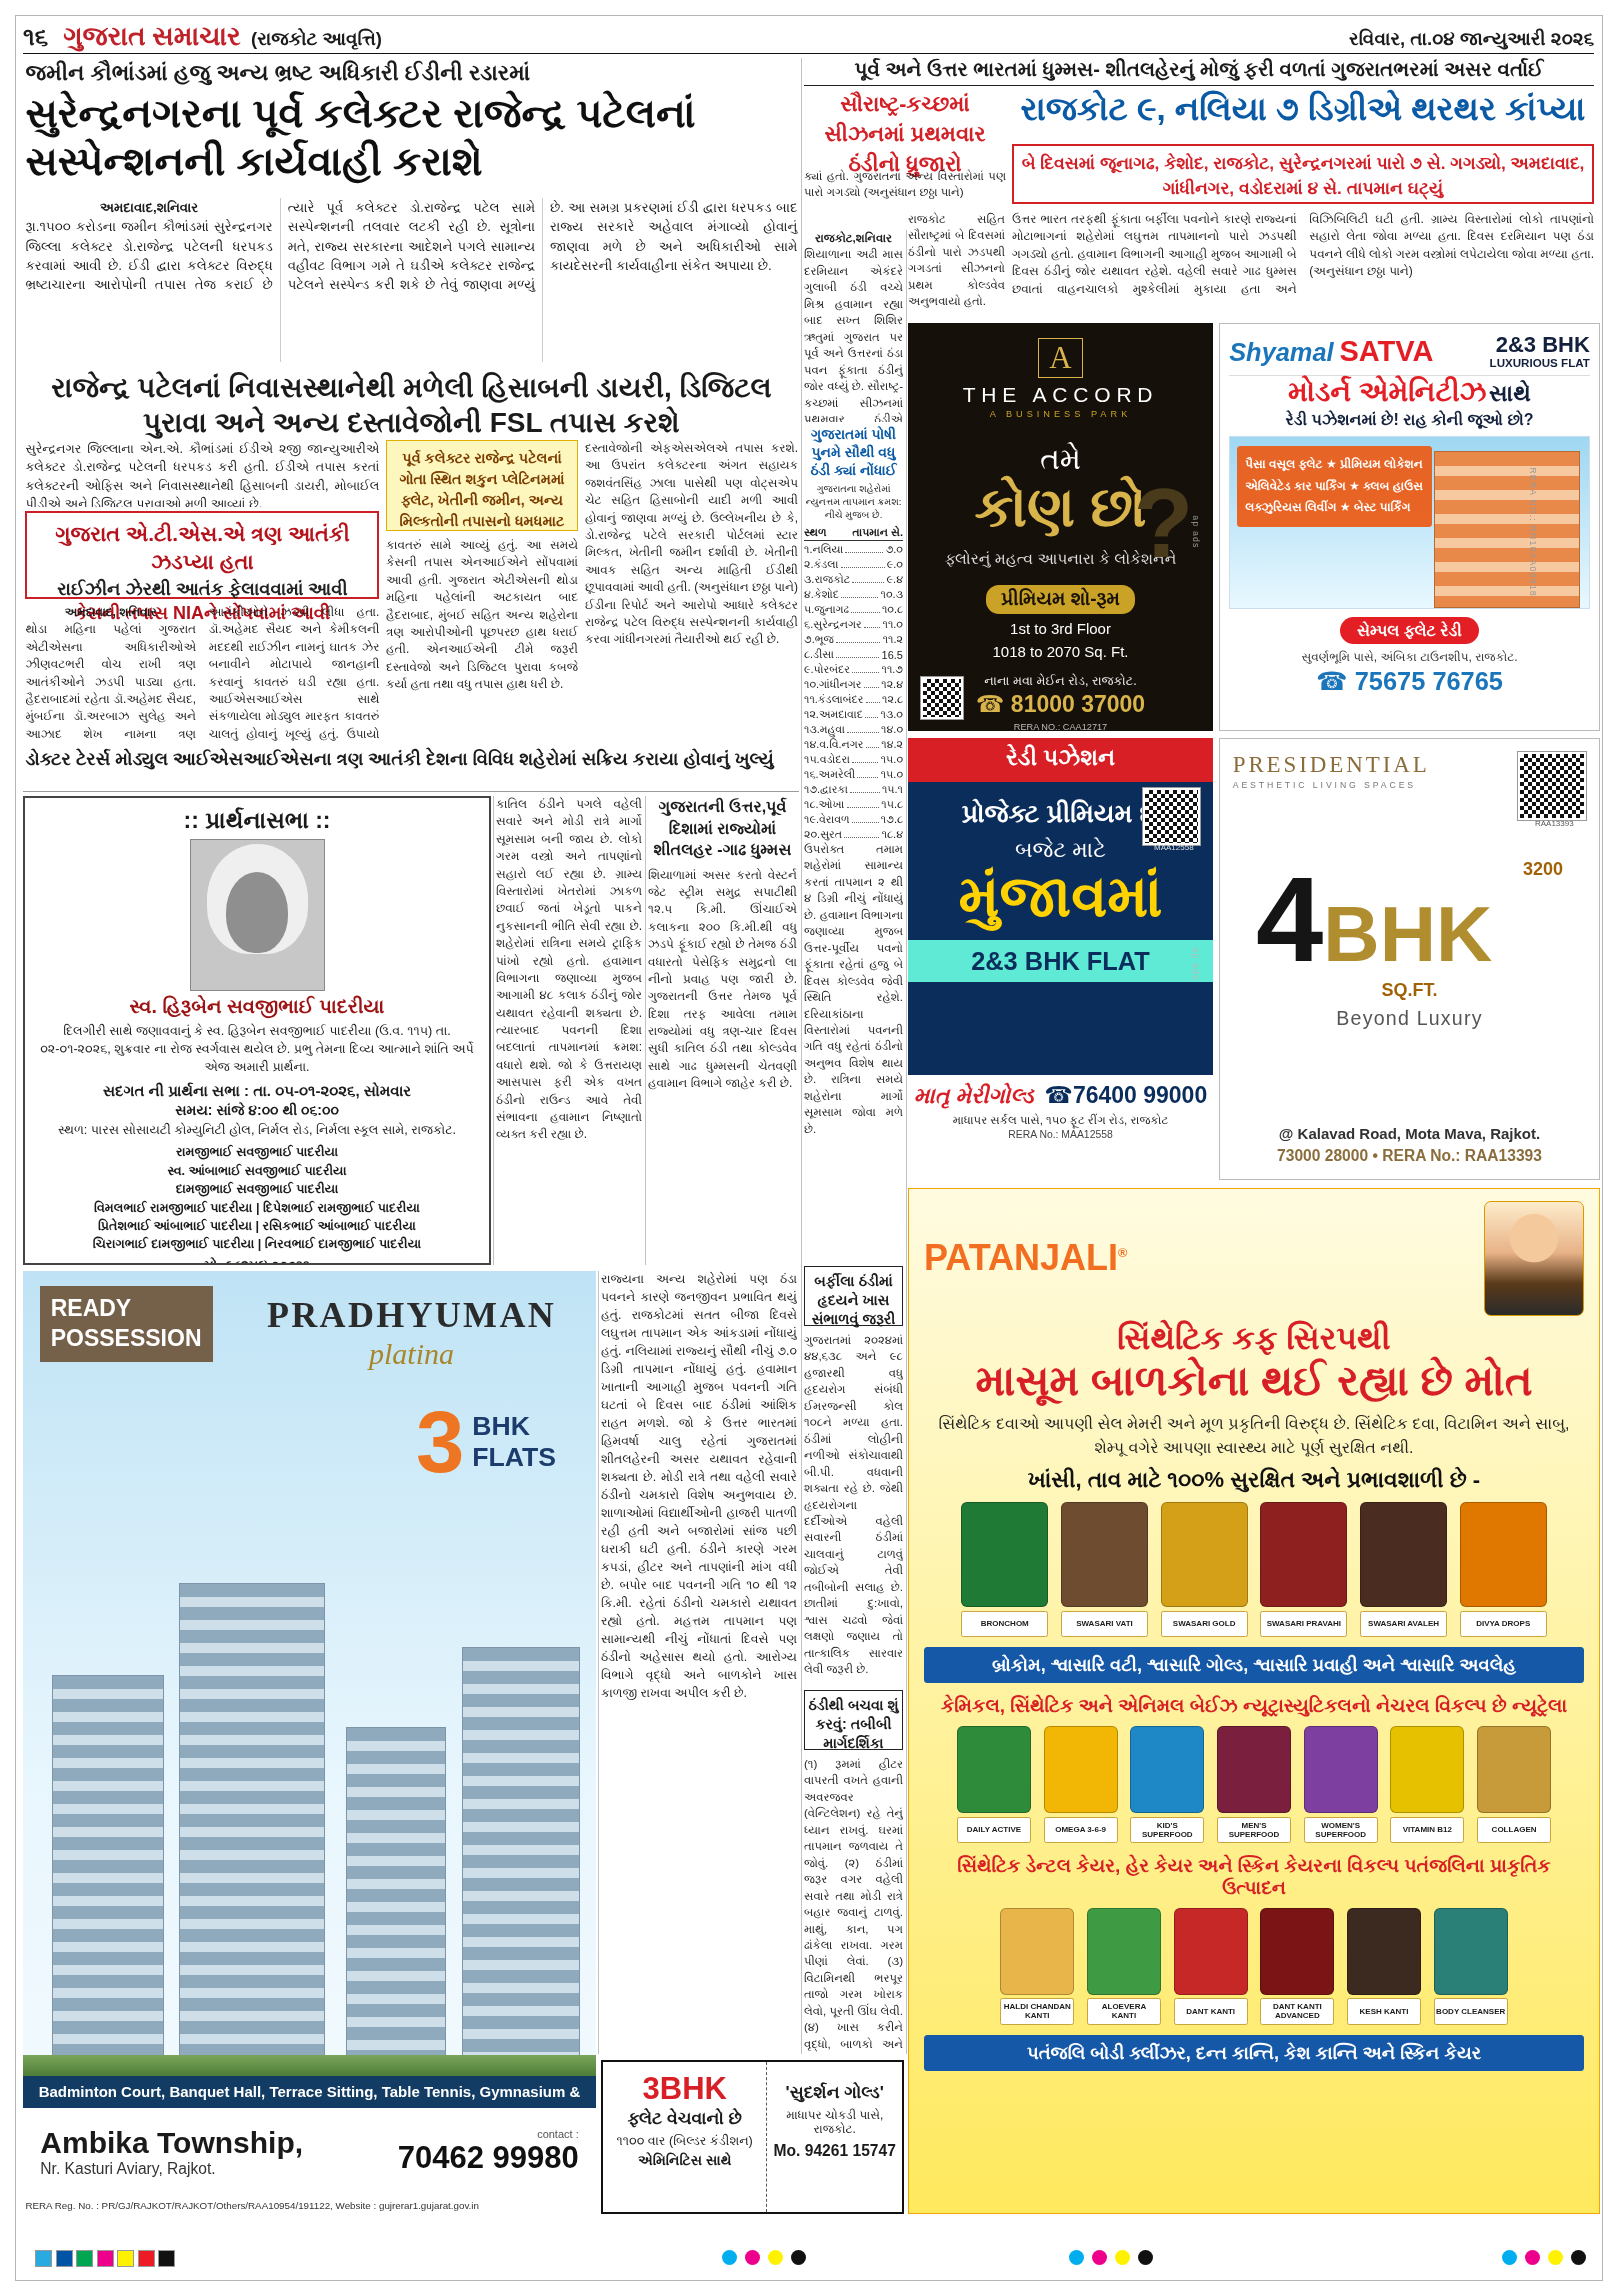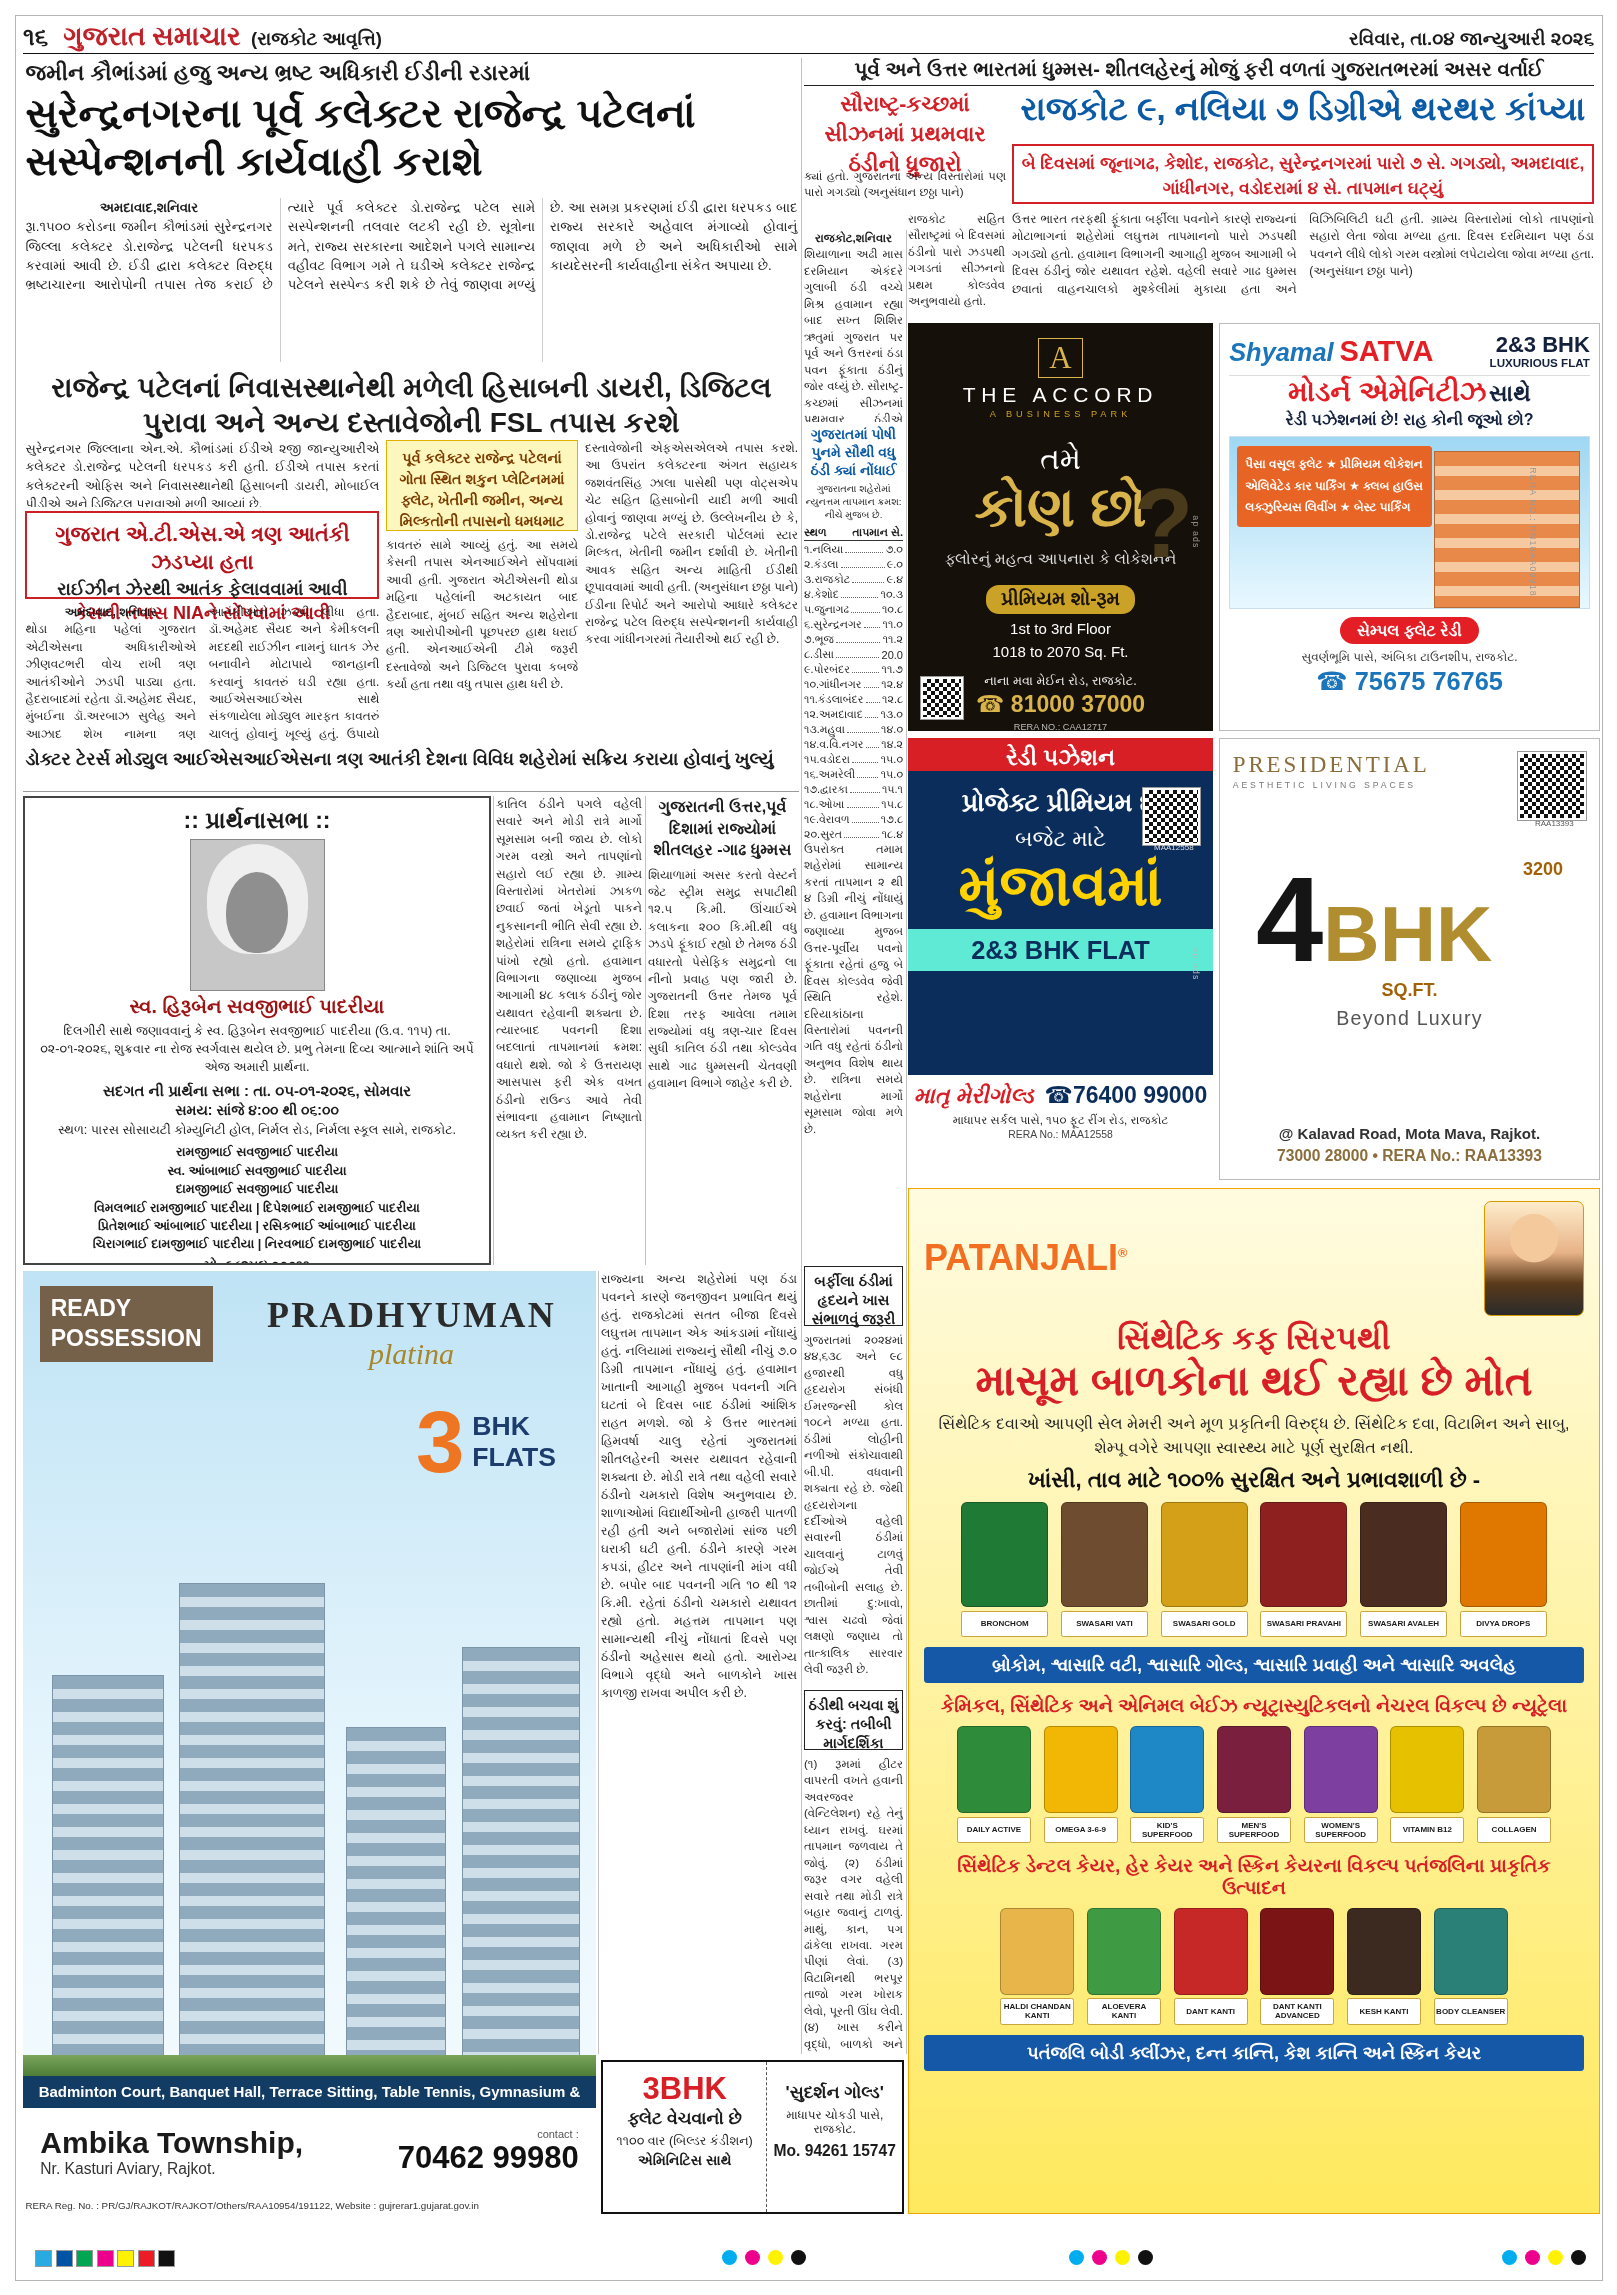--- a/index.html
+++ b/index.html
@@ -81,21 +81,21 @@
   .satva .h1d{font-size:23px;font-weight:700;color:#14213d;}
   .satva .h2{font-size:16px;font-weight:700;color:#14213d;margin-top:2.3px;}
   .satva-hero{position:relative;height:171px;background:linear-gradient(#9fd7f2,#e8f8ff);margin-top:7px;border:0.6px solid #cde;}
   .satva-bldg{position:absolute;right:9.2px;bottom:0;width:144px;height:155px;background:repeating-linear-gradient(180deg,#e8894a 0 14px,#f7c9a0 14px 24px);border:0.6px solid #b86a33;}
   .satva-bullets{position:absolute;left:7px;top:9.2px;width:179px;background:rgba(235,90,20,.93);color:#fff;padding:8px;font-weight:700;font-size:12px;line-height:1.8;border-radius:3.5px;text-align:left;}
   .satva .badge{display:inline-block;background:#e31e24;color:#fff;font-size:16px;font-weight:700;padding:4.6px 17.3px;border-radius:17.3px;margin-top:8px;text-align:center;}
   .satva .addr{font-size:12px;color:#333;margin-top:5.8px;}
   .satva .ph{font-size:25.4px;font-weight:700;color:#1b75bb;margin-top:2.3px;}
   
   .mun{background:#0b2d5c;color:#fff;text-align:center;box-sizing:border-box;overflow:hidden;}
-  .mun .ribbon{background:#d81f26;color:#fff;font-size:23px;font-weight:700;height:33px;line-height:38px;}
+  .mun .ribbon{background:#d81f26;color:#fff;font-size:23px;font-weight:700;height:44px;line-height:38px;}
   .mun .l1{font-size:25.4px;font-weight:700;margin-top:17.3px;}
   .mun .l2{font-size:22px;margin-top:8px;}
   .mun .big{font-size:58px;font-weight:700;color:#ffd200;line-height:1.15;}
   .mun .band{background:#5eead4;color:#0b2d5c;font-size:25.4px;font-weight:700;height:42px;line-height:42px;margin-top:10.4px;}
   .mun .foot{background:#fff;color:#222;position:absolute;left:0;right:0;bottom:0;height:98px;padding-top:7px;}
   .mun .br{font-size:22px;font-weight:700;color:#d81f26;font-style:italic;display:inline;}
   .mun .ph{font-size:23px;font-weight:700;color:#0b2d5c;display:inline;margin-left:8px;}
   .mun .ad{font-size:11.6px;margin-top:3.5px;}
   .mun .rr{font-size:10.4px;margin-top:2.3px;color:#444;}
   .mun .qrbx{position:absolute;top:50px;right:12.7px;width:53px;height:53px;}
@@ -267,21 +267,21 @@
 
         <div class="trow">
           <span>૭.ભૂજ</span>
           <span class="dots"></span>
           <span>૧૧.૨</span>
         </div>
 
         <div class="trow">
           <span>૮.ડીસા</span>
           <span class="dots"></span>
-          <span>20.0</span>
+          <span>16.5</span>
         </div>
 
         <div class="trow">
           <span>૯.પોરબંદર</span>
           <span class="dots"></span>
           <span>૧૧.૭</span>
         </div>
 
         <div class="trow">
           <span>૧૦.ગાંધીનગર</span>

